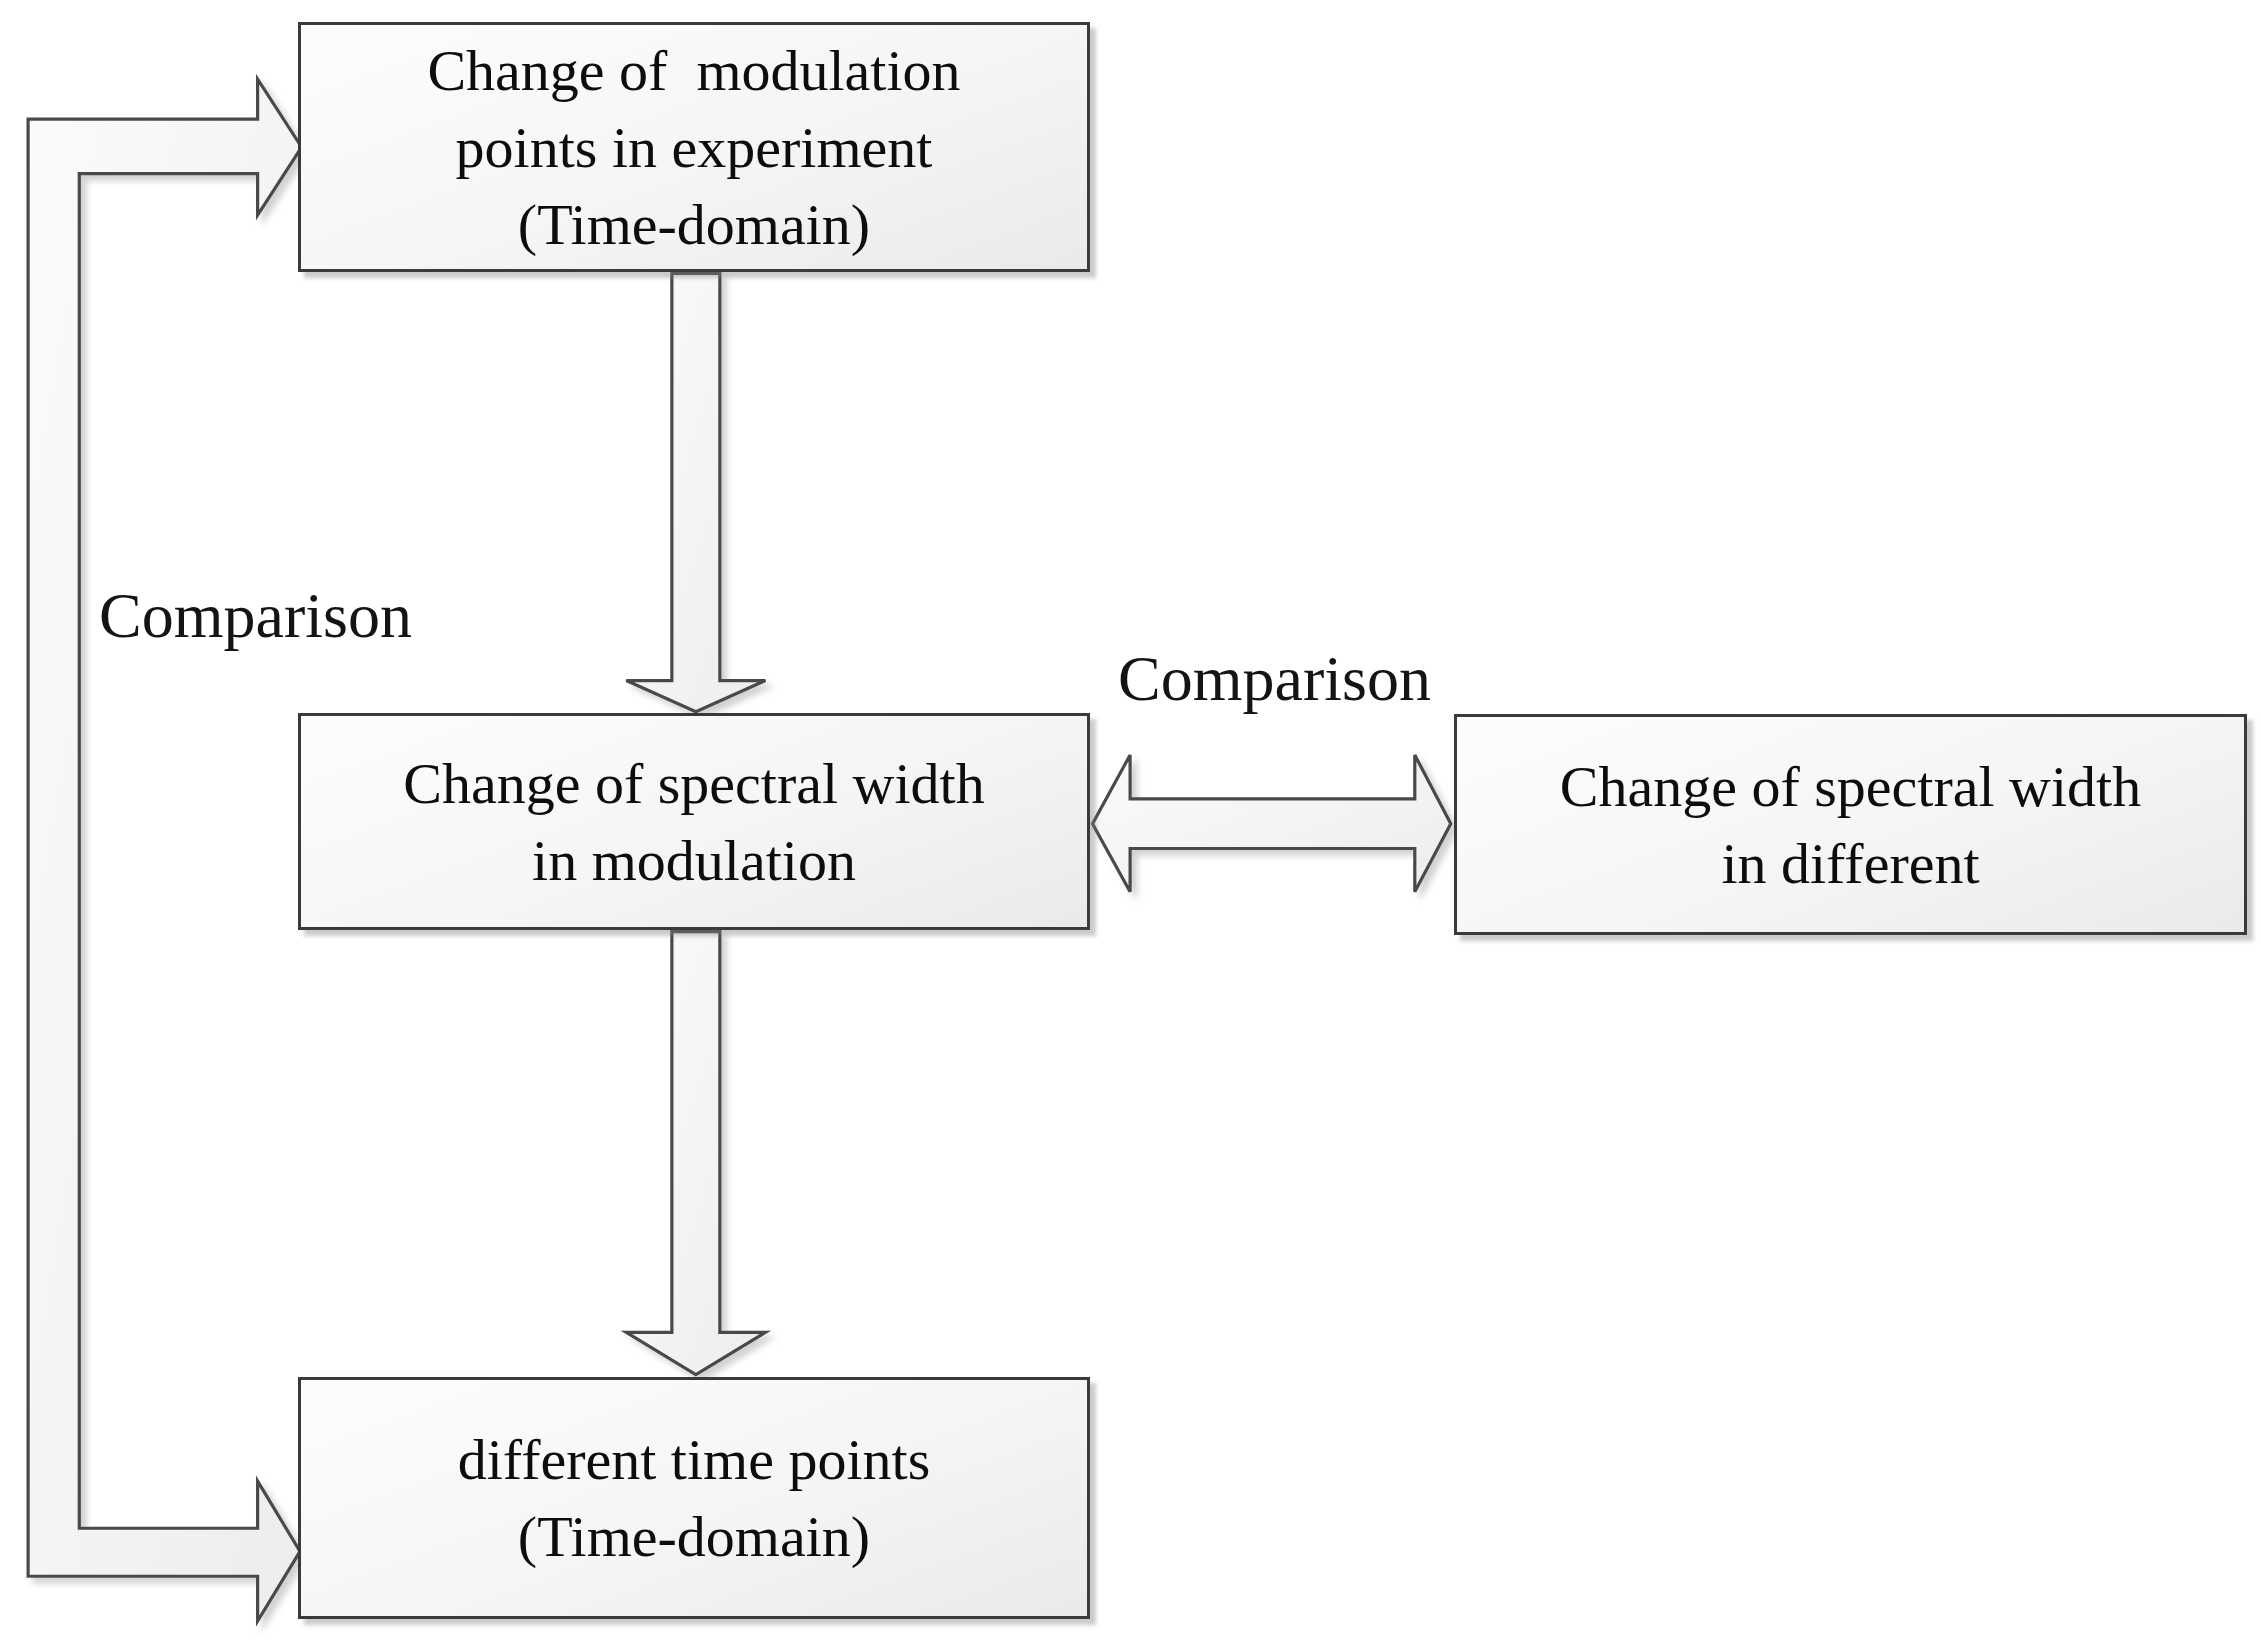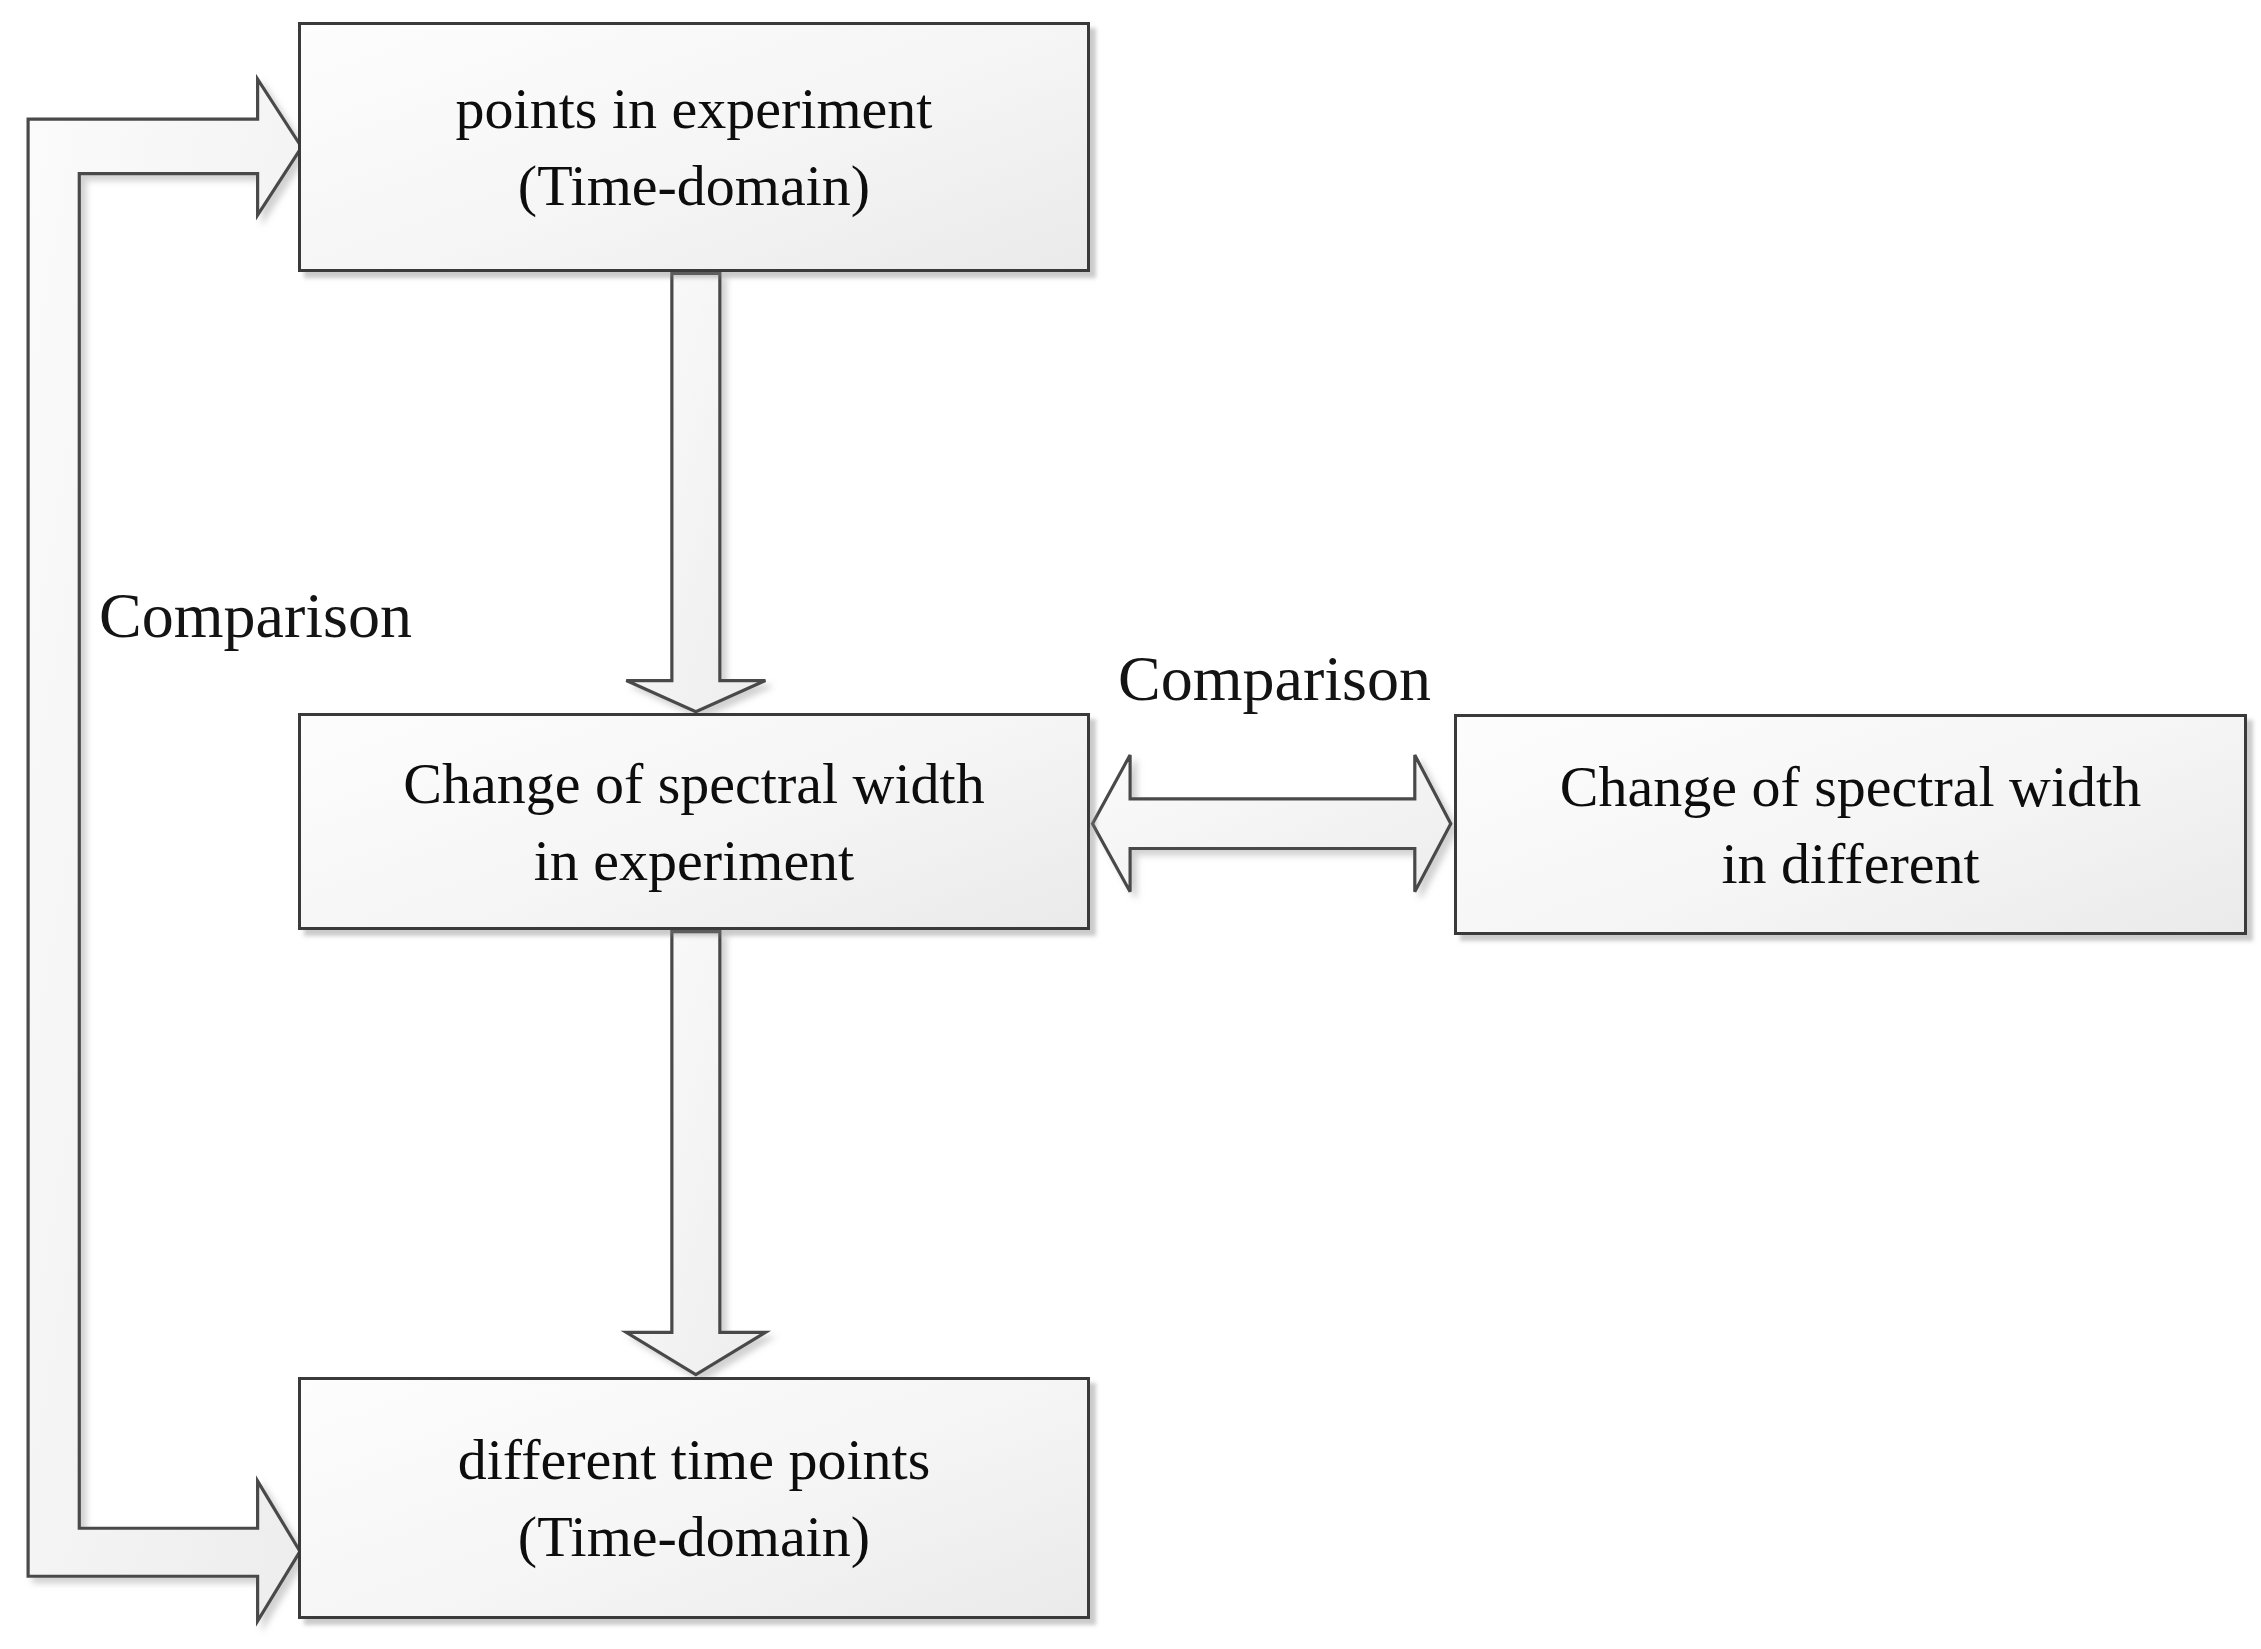--- a/index.html
+++ b/index.html
@@ -74,27 +74,28 @@
     <path d="M 35 149 H 322 V 99 L 377 184 L 322 269 V 217 H 99 V 1911 H 322 V 1852 L 375 1940 L 322 2027 V 1971 H 35 Z" fill="url(#arrowGrad)" stroke="#4a4a4a" stroke-width="4" stroke-linejoin="miter" filter="url(#ds)"></path>
 
     <path d="M 840 342 H 900 V 851 H 957 L 870 890 L 783 851 H 840 Z" fill="url(#arrowGrad)" stroke="#4a4a4a" stroke-width="4" stroke-linejoin="miter" filter="url(#ds)"></path>
 
     <path d="M 840 1165 H 900 V 1666 H 957 L 870 1719 L 783 1666 H 840 Z" fill="url(#arrowGrad)" stroke="#4a4a4a" stroke-width="4" stroke-linejoin="miter" filter="url(#ds)"></path>
 
     <path d="M 1366 1030 L 1413 944 V 999 H 1769 V 944 L 1814 1030 L 1769 1115 V 1061 H 1413 V 1115 Z" fill="url(#arrowGrad)" stroke="#4a4a4a" stroke-width="4" stroke-linejoin="miter" filter="url(#ds)"></path>
   </svg>
 
   <div class="flow-box box-top">
+    <span class="line">Change of  modulation</span>
     <span class="line">points in experiment</span>
     <span class="line">(Time-domain)</span>
   </div>
 
   <div class="flow-box box-mid">
     <span class="line">Change of spectral width</span>
-    <span class="line">in experiment</span>
+    <span class="line">in modulation</span>
   </div>
 
   <div class="flow-box box-sim">
     <span class="line">Change of spectral width</span>
     <span class="line">in different</span>
   </div>
 
   <div class="flow-box box-bottom">
     <span class="line">different time points</span>
     <span class="line">(Time-domain)</span>

